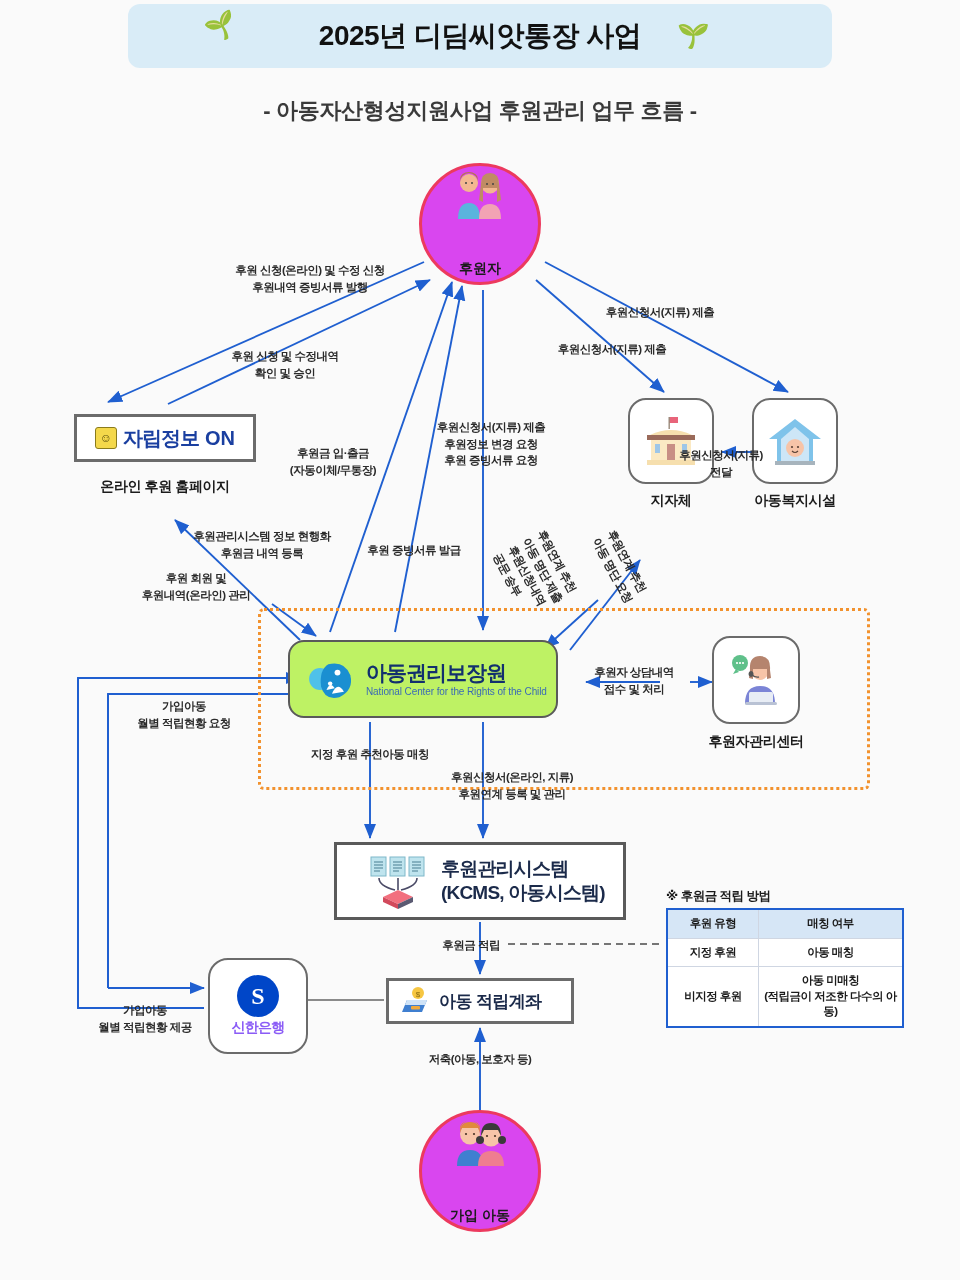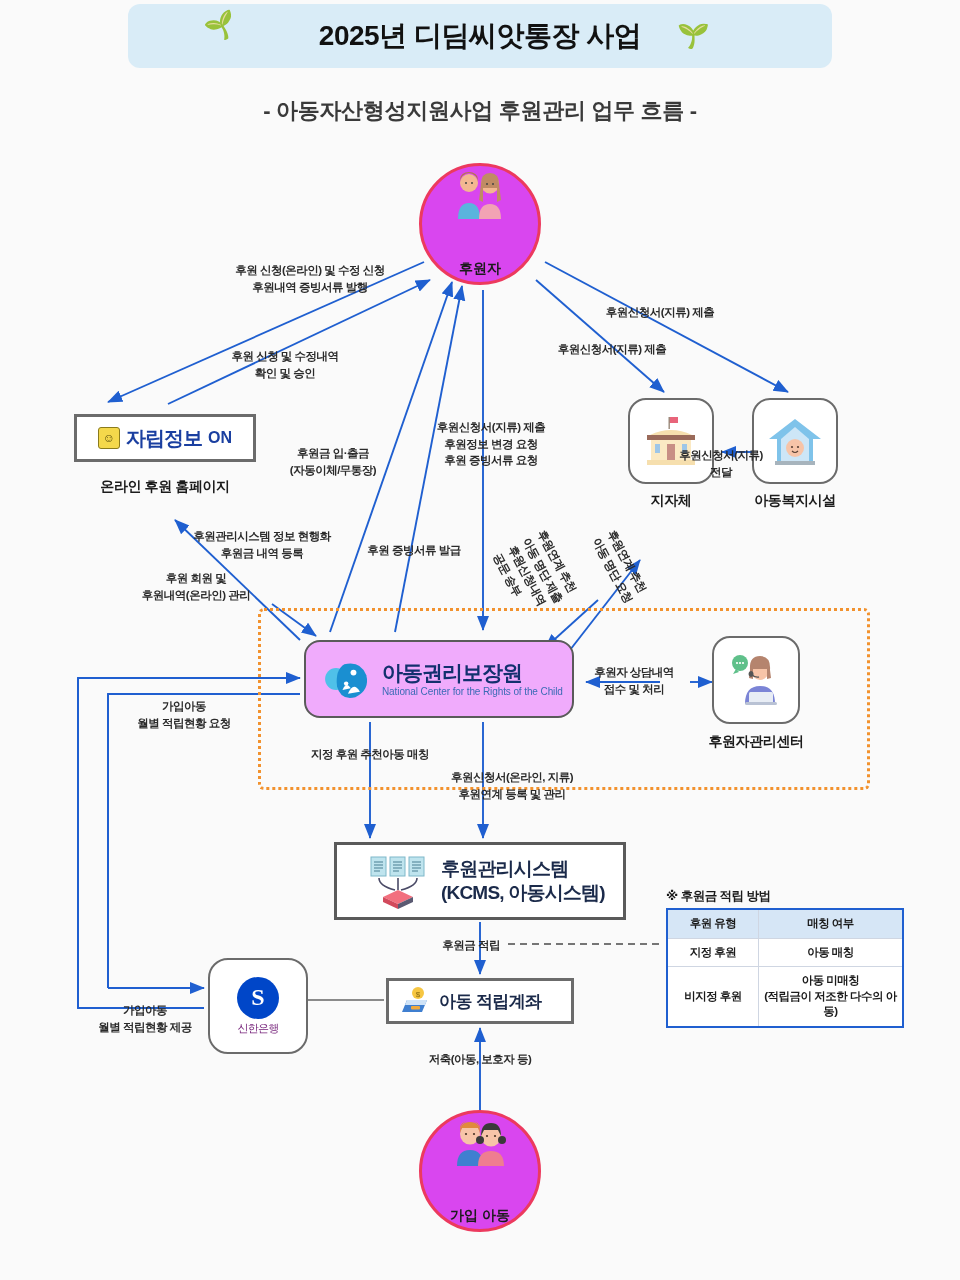--- a/index.html
+++ b/index.html
@@ -86,39 +86,39 @@
   .shinhan{
     position:absolute;left:208px;top:958px;width:100px;height:96px;
     background:#fff;border:2.5px solid #6b6b6b;border-radius:20px;box-sizing:border-box;
     display:flex;flex-direction:column;align-items:center;justify-content:center;gap:2px;
   }
   .shinhan .logo{
     width:42px;height:42px;border-radius:50%;background:#0046c8;
     display:flex;align-items:center;justify-content:center;color:#fff;
     font-size:24px;font-weight:bold;font-family:"Liberation Serif",serif;
   }
-  .shinhan .nm{font-size:11px;font-weight:normal;color:#701a75;letter-spacing:-.8px;}
+  .shinhan .nm{font-size:14px;font-weight:bold;color:#8b5cf6;letter-spacing:-.8px;}
 
   
   .jarip{
     position:absolute;left:74px;top:414px;width:182px;height:48px;
     background:#fff;border:3px solid #6b6b6b;box-sizing:border-box;
     display:flex;align-items:center;justify-content:center;gap:6px;
   }
   .jarip .sq{
     width:20px;height:20px;background:#f4d84b;border:1.5px solid #8a7b1c;border-radius:3px;
     display:flex;align-items:center;justify-content:center;font-size:12px;color:#5a4e0c;
   }
   .jarip .t1{font-size:20px;font-weight:bold;color:#1a3fa0;letter-spacing:-1px;}
-  .jarip .t2{font-size:16px;font-weight:bold;color:#1a3fa0;letter-spacing:0;}
+  .jarip .t2{font-size:20px;font-weight:bold;color:#1a3fa0;letter-spacing:0;}
 
   
   .ncrc{
-    position:absolute;left:304px;top:640px;width:270px;height:78px;
-    background:#f0abfc;border:2.5px solid #5a5a5a;border-radius:16px;box-sizing:border-box;
+    position:absolute;left:288px;top:640px;width:270px;height:78px;
+    background:#bef264;border:2.5px solid #5a5a5a;border-radius:16px;box-sizing:border-box;
     display:flex;align-items:center;gap:8px;padding-left:16px;
   }
   .ncrc .mark{width:52px;height:44px;flex:none;}
   .ncrc .ko{font-size:21px;font-weight:bold;color:#12306e;letter-spacing:-1px;line-height:1;}
   .ncrc .en{font-size:10px;color:#3b6bb5;letter-spacing:-.1px;margin-top:3px;white-space:nowrap;}
 
   
   .tbl-title{
     position:absolute;left:666px;top:888px;font-size:12.5px;font-weight:bold;color:#1b1b1b;
     letter-spacing:-.5px;

